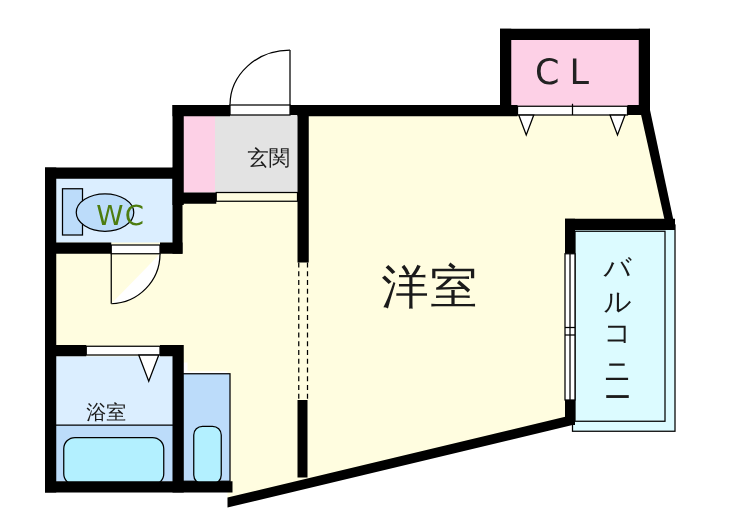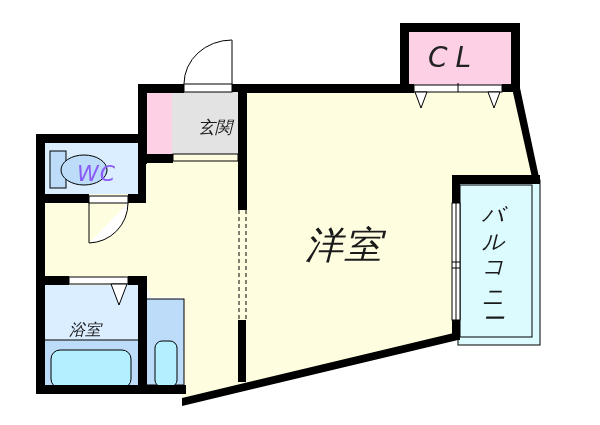--- a/index.html
+++ b/index.html
@@ -1,22 +1,22 @@
 <!DOCTYPE html>
 <html><head>
 <meta charset="utf-8">
 <style>
   html, body { margin: 0; padding: 0; background: #ffffff; }
   body { width: 600px; height: 425px; position: relative; overflow: hidden; font-family: "DejaVu Sans", sans-serif; }
   svg { position: absolute; left: 0; top: 0; }
-  .lbl { position: absolute; color: #1a1a1a; font-family: "DejaVu Sans", sans-serif; line-height: 1; white-space: nowrap; font-style: italic; }
-  .lbl-room-main { font-size: 38px; left: 305px; top: 226px; letter-spacing: 1px; }
+  .lbl { position: absolute; color: #1a1a1a; font-family: "DejaVu Sans", sans-serif; line-height: 1; white-space: nowrap; }
+  .lbl-room-main { font-size: 38px; left: 305px; top: 210px; letter-spacing: 1px; }
   .lbl-cl { font-size: 28px; left: 428px; top: 44px; letter-spacing: 8px; color: #222; }
   .lbl-genkan { font-size: 17px; left: 182px; top: 119px; margin-left: 16px; }
-  .lbl-wc { font-size: 22px; left: 77px; top: 163px; color: #8b5cf6; letter-spacing: 1px; }
+  .lbl-wc { font-size: 22px; left: 77px; top: 163px; color: #4d7c0f; letter-spacing: 1px; }
   .lbl-bath { font-size: 16px; left: 69px; top: 294px; margin-top: 28px; }
   .lbl-balcony { font-size: 22px; left: 482px; top: 190px; writing-mode: vertical-rl; letter-spacing: 4px; }
 </style>
 </head>
 <body>
 
 <svg width="600" height="425" viewBox="0 0 600 425">
 
   <polygon points="240,88 517,88 532,180 458,180 458,335 182,400 182,297 150,297 150,160 240,160" fill="#fffde0"></polygon>
 

